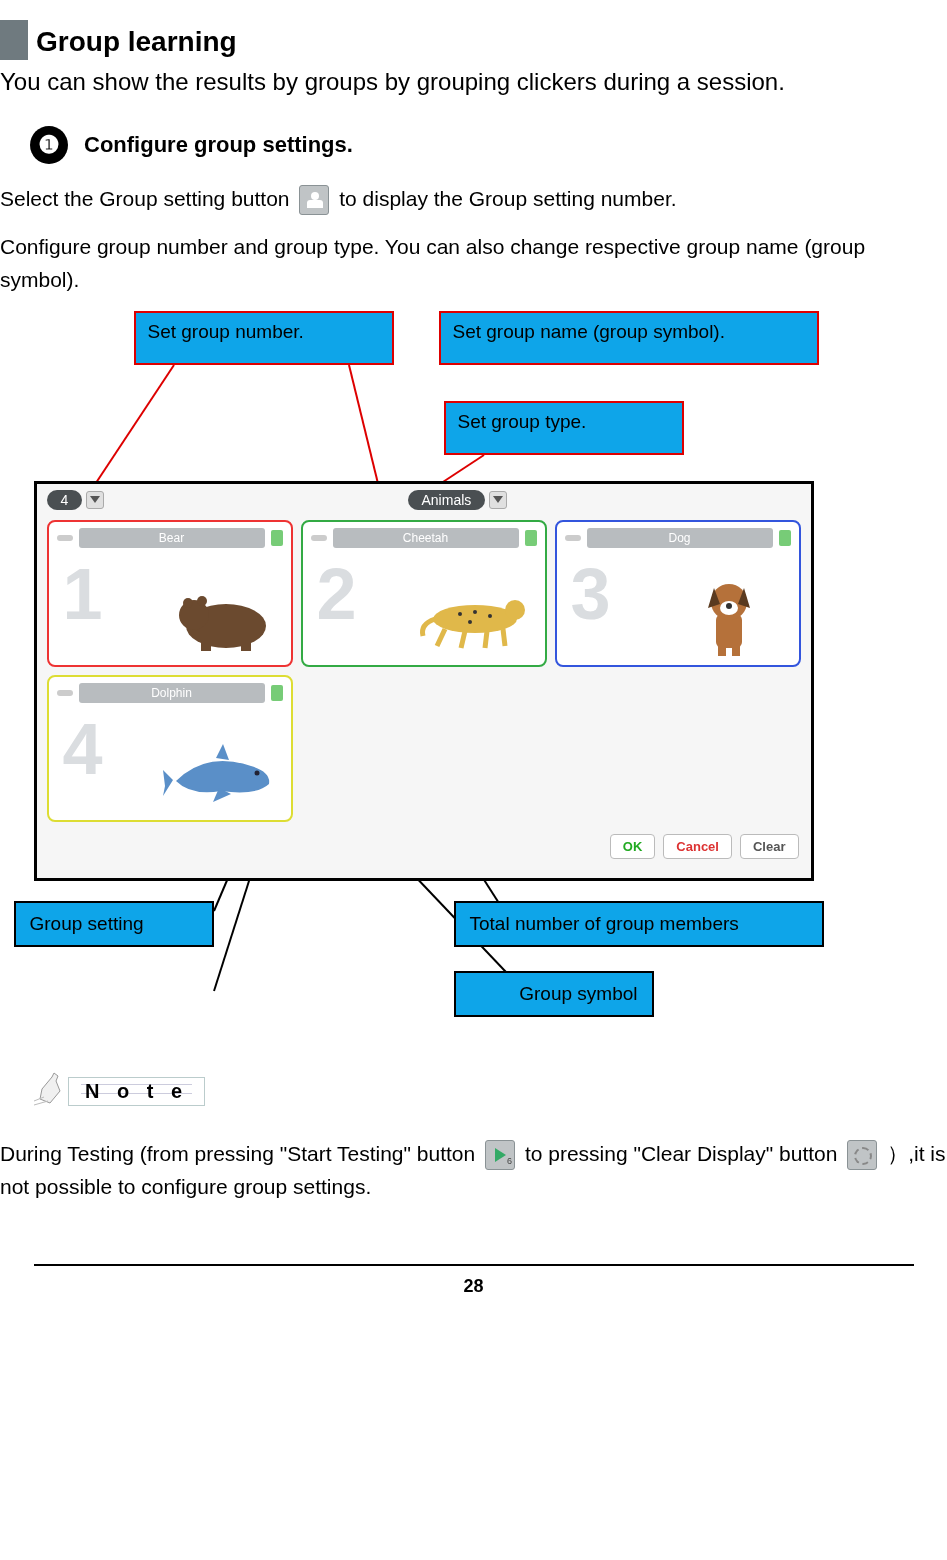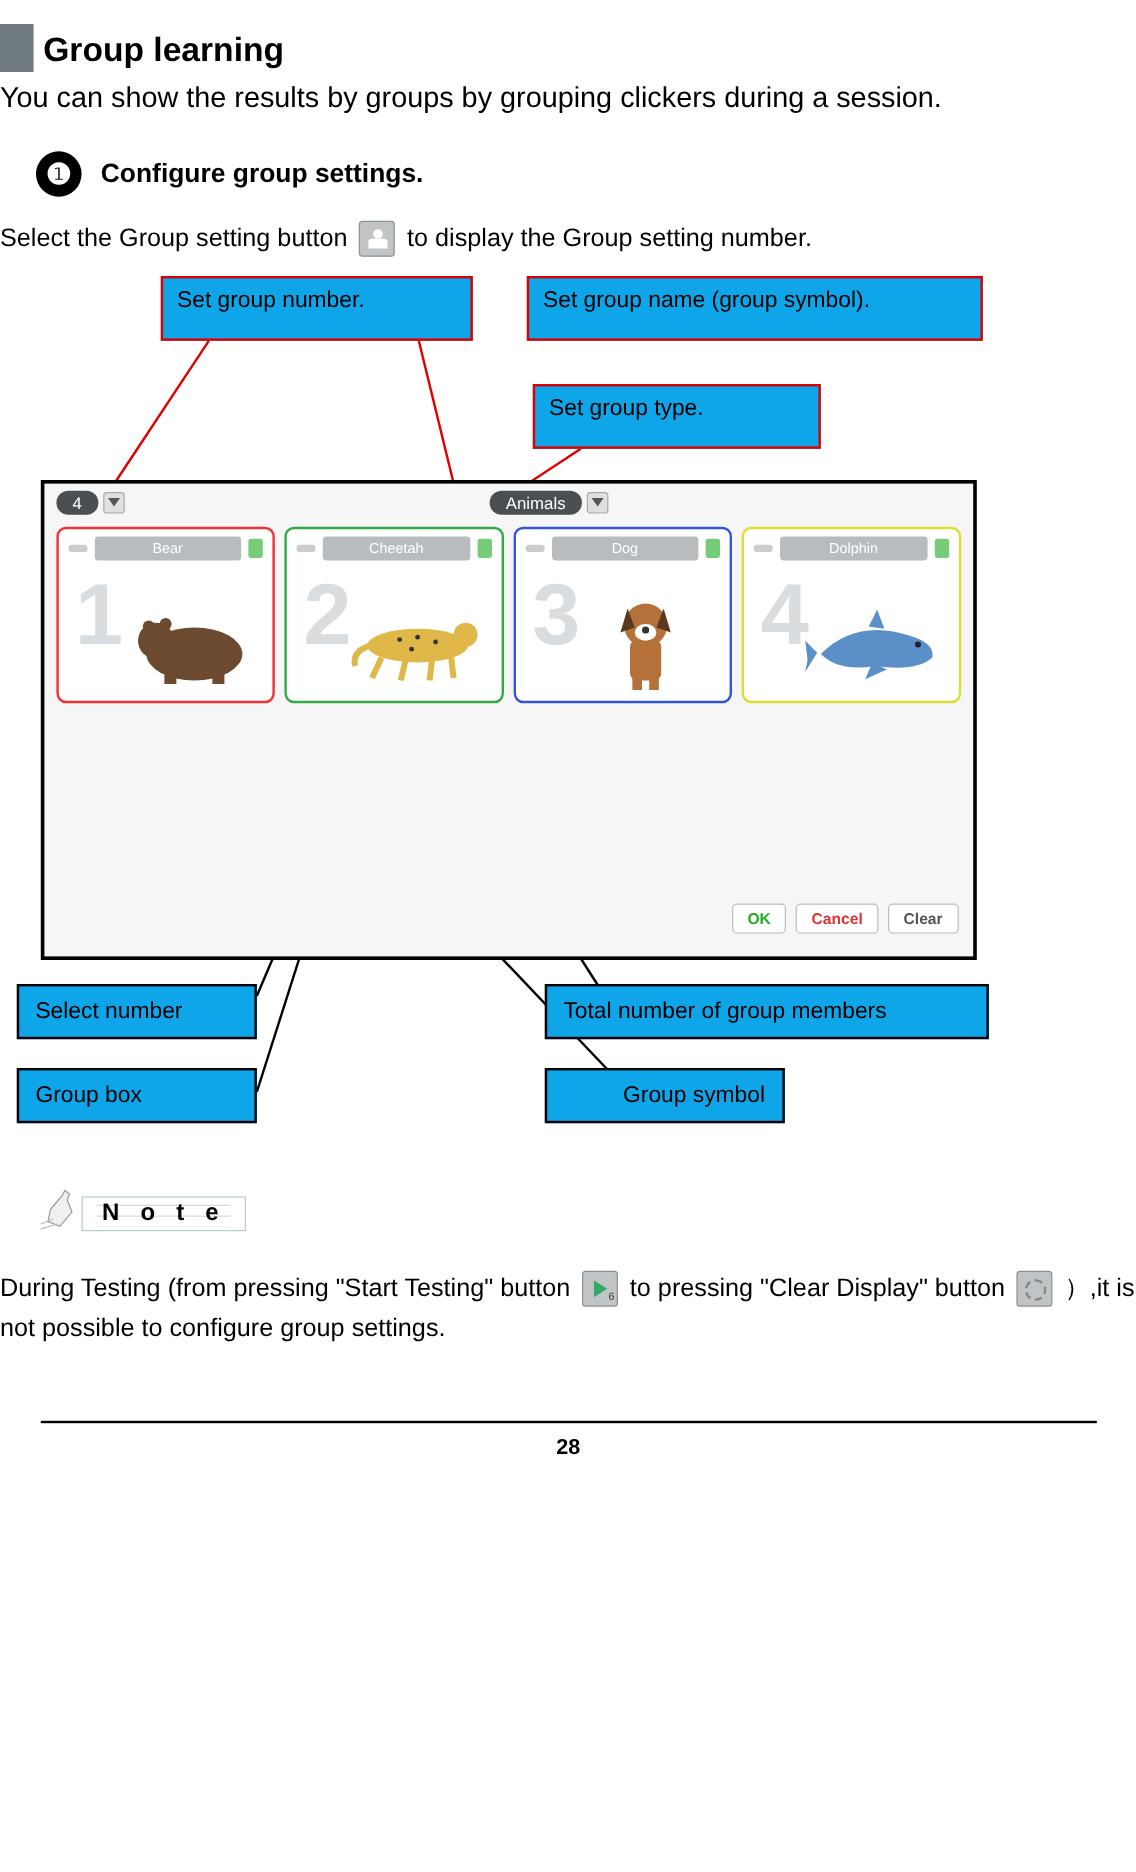--- a/index.html
+++ b/index.html
@@ -177,21 +177,21 @@
     display: flex; align-items:center; justify-content:center;
   }
   .tri-down {
     width:0;height:0;
     border-left:5px solid transparent;
     border-right:5px solid transparent;
     border-top:7px solid #555;
   }
   .win-grid {
     display: grid;
-    grid-template-columns: 1fr 1fr 1fr 1fr;
+    grid-template-columns: 1fr 1fr 1fr;
     grid-template-rows: 1fr 1fr;
     gap: 8px;
     padding: 4px 10px;
     height: 310px;
   }
   .gbox {
     border: 2px solid;
     border-radius: 8px;
     position: relative;
     background: #fff;
@@ -306,39 +306,39 @@
     <div class="step-circle">❶</div>
     <div class="step-label">Configure group settings.</div>
   </div>
 
   <p class="body-text">
     <span>Select the Group setting button </span>
     <span class="inline-icon icon-group"></span>
     <span> to display the Group setting number.</span>
   </p>
 
+  <p class="body-text">Configure group number and group type. You can also change respective group name (group symbol).</p>
 
   <div class="diagram-area">
 
     <svg class="lines" width="900" height="720">
       <line x1="150" y1="54" x2="60" y2="190" stroke="#d00" stroke-width="2"></line>
       <line x1="325" y1="54" x2="370" y2="238" stroke="#d00" stroke-width="2"></line>
       <line x1="460" y1="144" x2="390" y2="190" stroke="#d00" stroke-width="2"></line>
       <line x1="190" y1="600" x2="275" y2="400" stroke="#000" stroke-width="2"></line>
       <line x1="190" y1="680" x2="260" y2="460" stroke="#000" stroke-width="2"></line>
       <line x1="480" y1="600" x2="352" y2="400" stroke="#000" stroke-width="2"></line>
       <line x1="500" y1="680" x2="310" y2="480" stroke="#000" stroke-width="2"></line>
     </svg>
 
     <div class="callout red co-setnum">Set group number.</div>
     <div class="callout red co-setname">Set group name (group symbol).</div>
     <div class="callout red co-settype">Set group type.</div>
 
-    <div class="callout black co-groupnum">Select number</div>
-    <div class="callout black co-groupbox">Group box</div>
+    <div class="callout black co-groupnum">Group setting</div>
     <div class="callout black co-total">Total number of group members</div>
     <div class="callout black co-groupsym">Group symbol</div>
 
     <div class="window">
       <div class="win-top">
         <span class="drop">
           <span class="drop-val">4</span>
           <span class="drop-btn">
               <span class="tri-down"></span>
             </span>

